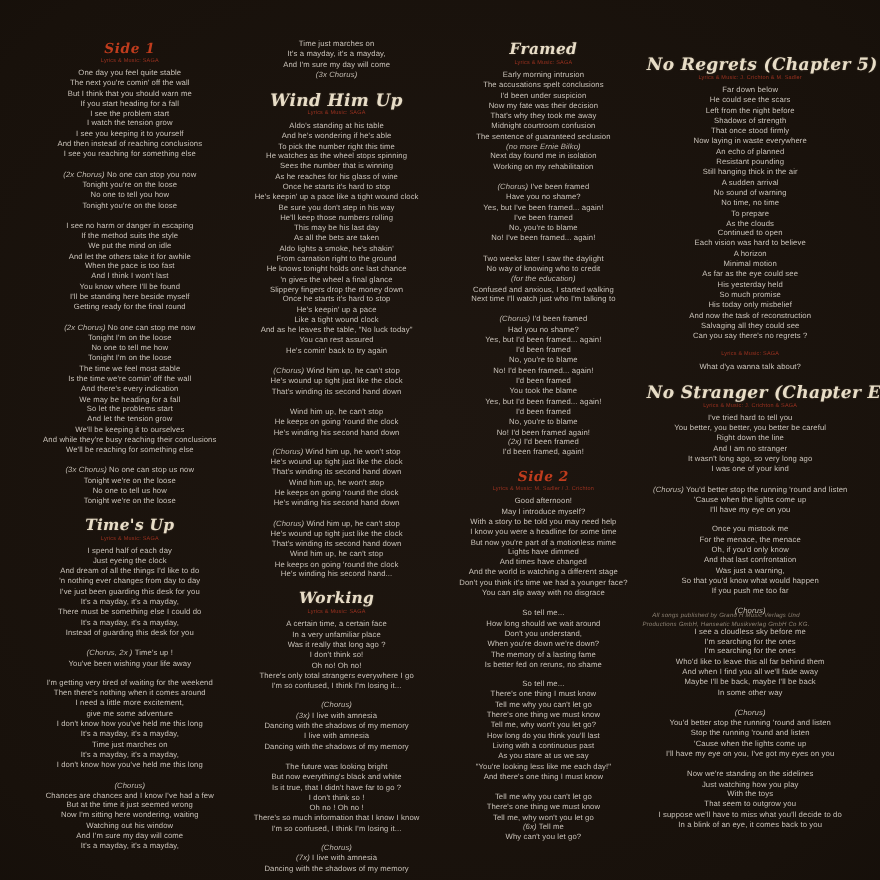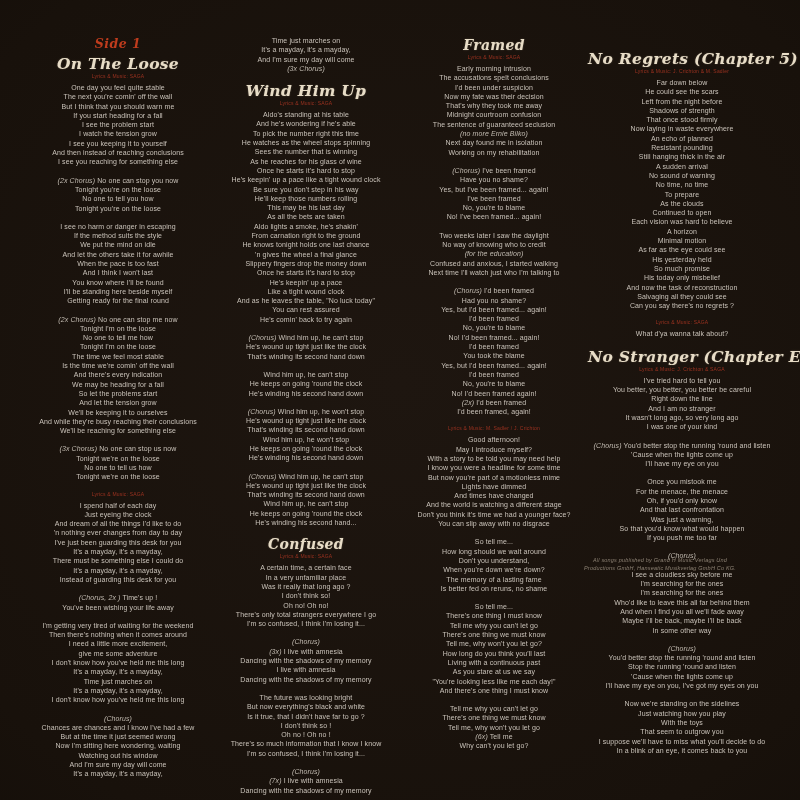--- a/index.html
+++ b/index.html
@@ -66,21 +66,20 @@
     color:var(--footer);
     letter-spacing:.2px;
   }
 </style>
 </head>
 <body>
 
 <div class="sheet">
   <div class="col col-1">
       <div class="side-label">Side 1</div>
-      <div class="song-title">On The Loose</div>
       <div class="song-credit">Lyrics &amp; Music: SAGA</div>
       <div class="stanza">
         <span class="line">One day you feel quite stable</span>
         <span class="line">The next you're comin' off the wall</span>
         <span class="line">But I think that you should warn me</span>
         <span class="line">If you start heading for a fall</span>
         <span class="line">I see the problem start</span>
         <span class="line">I watch the tension grow</span>
         <span class="line">I see you keeping it to yourself</span>
         <span class="line">And then instead of reaching conclusions</span>
@@ -117,20 +116,21 @@
         <span class="line">We'll be keeping it to ourselves</span>
         <span class="line">And while they're busy reaching their conclusions</span>
         <span class="line">We'll be reaching for something else</span>
       </div>
       <div class="stanza">
         <span class="line"><em>(3x Chorus)</em> No one can stop us now</span>
         <span class="line">Tonight we're on the loose</span>
         <span class="line">No one to tell us how</span>
         <span class="line">Tonight we're on the loose</span>
       </div>
+      <div class="song-title small">Time's Up</div>
       <div class="song-credit">Lyrics &amp; Music: SAGA</div>
       <div class="stanza">
         <span class="line">I spend half of each day</span>
         <span class="line">Just eyeing the clock</span>
         <span class="line">And dream of all the things I'd like to do</span>
         <span class="line">'n nothing ever changes from day to day</span>
         <span class="line">I've just been guarding this desk for you</span>
         <span class="line">It's a mayday, it's a mayday,</span>
         <span class="line">There must be something else I could do</span>
         <span class="line">It's a mayday, it's a mayday,</span>
@@ -214,21 +214,21 @@
         <span class="line">He's winding his second hand down</span>
       </div>
       <div class="stanza">
         <span class="line"><em>(Chorus)</em> Wind him up, he can't stop</span>
         <span class="line">He's wound up tight just like the clock</span>
         <span class="line">That's winding its second hand down</span>
         <span class="line">Wind him up, he can't stop</span>
         <span class="line">He keeps on going 'round the clock</span>
         <span class="line">He's winding his second hand...</span>
       </div>
-      <div class="song-title small">Confused</div>
+      <div class="song-title small">Working</div>
       <div class="song-credit">Lyrics &amp; Music: SAGA</div>
       <div class="stanza">
         <span class="line">A certain time, a certain face</span>
         <span class="line">In a very unfamiliar place</span>
         <span class="line">Was it really that long ago ?</span>
         <span class="line">I don't think so!</span>
         <span class="line">Oh no! Oh no!</span>
         <span class="line">There's only total strangers everywhere I go</span>
         <span class="line">I'm so confused, I think I'm losing it...</span>
       </div>
@@ -293,20 +293,21 @@
         <span class="line">No! I'd been framed... again!</span>
         <span class="line">I'd been framed</span>
         <span class="line">You took the blame</span>
         <span class="line">Yes, but I'd been framed... again!</span>
         <span class="line">I'd been framed</span>
         <span class="line">No, you're to blame</span>
         <span class="line">No! I'd been framed again!</span>
         <span class="line"><em>(2x)</em> I'd been framed</span>
         <span class="line">I'd been framed, again!</span>
       </div>
+      <div class="side-label">Side 2</div>
       <div class="song-credit">Lyrics &amp; Music: M. Sadler / J. Crichton</div>
       <div class="stanza">
         <span class="line">Good afternoon!</span>
         <span class="line">May I introduce myself?</span>
         <span class="line">With a story to be told you may need help</span>
         <span class="line">I know you were a headline for some time</span>
         <span class="line">But now you're part of a motionless mime</span>
         <span class="line">Lights have dimmed</span>
         <span class="line">And times have changed</span>
         <span class="line">And the world is watching a different stage</span>

